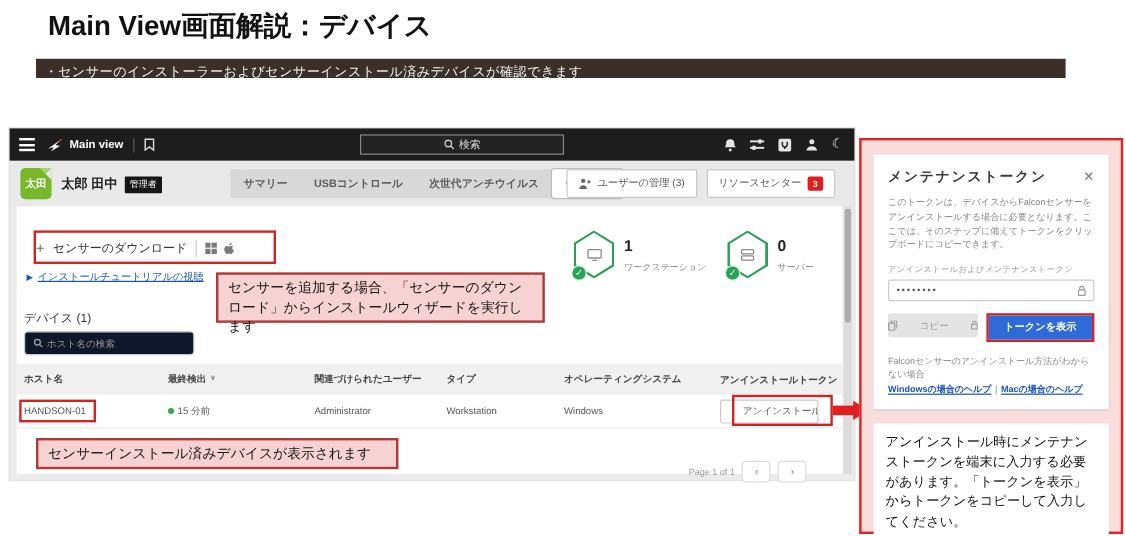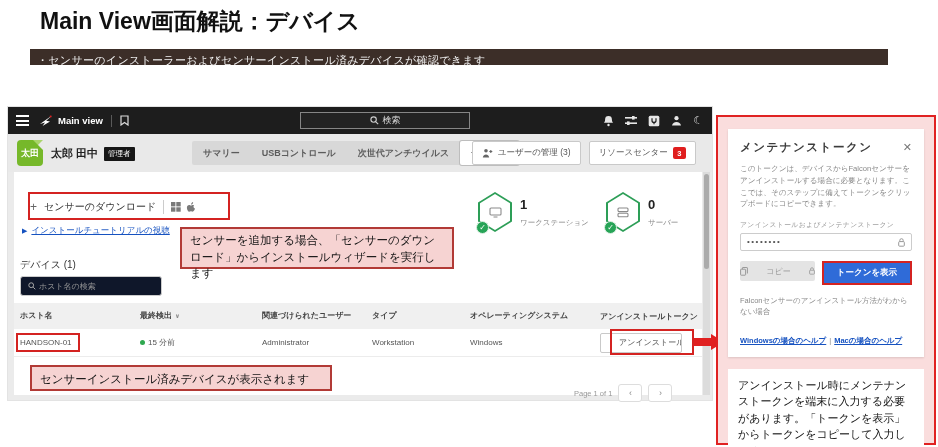--- a/index.html
+++ b/index.html
@@ -102,21 +102,21 @@
   .p-input{margin-top:3px;height:18px;border:1px solid #ccc;border-radius:2px;display:flex;align-items:center;
     justify-content:space-between;padding:0 6px;color:#555;}
   .p-dots{font-size:8px;letter-spacing:1.5px;line-height:1;}
   .p-btn-row{margin-top:10px;display:flex;gap:7px;}
   .btn-copy{flex:1;height:20px;background:#e4e4e4;color:#9a9a9a;font-size:8px;display:flex;align-items:center;
     justify-content:space-between;gap:4px;border-radius:2px;}
   .btn-show-wrap{flex:1.15;border:2px solid var(--accent_red);padding:0;}
   .btn-show{width:100%;height:20px;background:var(--blue);color:#fff;font-size:8.5px;font-weight:bold;
     display:flex;align-items:center;justify-content:center;}
   .p-help{margin-top:10px;font-size:7.5px;color:#888;line-height:1.5;}
-  .p-links{margin-top:18px;font-size:7.5px;}
+  .p-links{margin-top:2px;font-size:7.5px;}
   .p-links a{color:var(--link);text-decoration:underline;font-weight:bold;}
   .p-links .sep{color:#888;margin:0 3px;}
   .p-note{margin-top:12px;background:#fff;padding:8px 10px;font-size:11px;color:#141414;line-height:1.5;}
 
   svg{display:block;}
 </style>
 </head>
 <body>
 
 <div class="slide">

